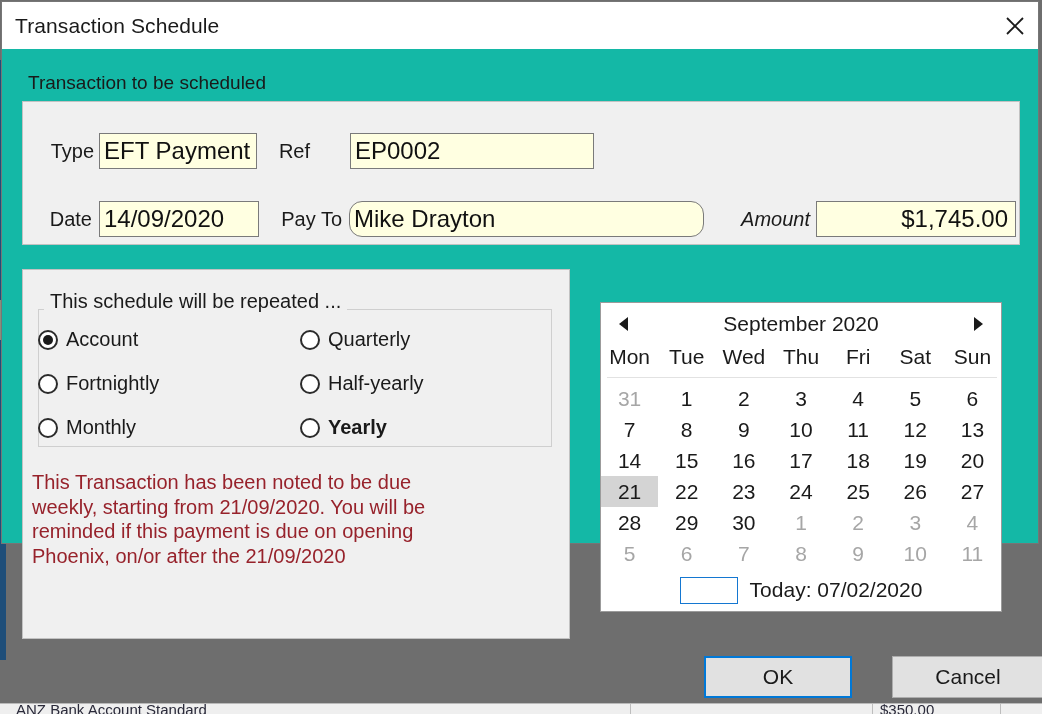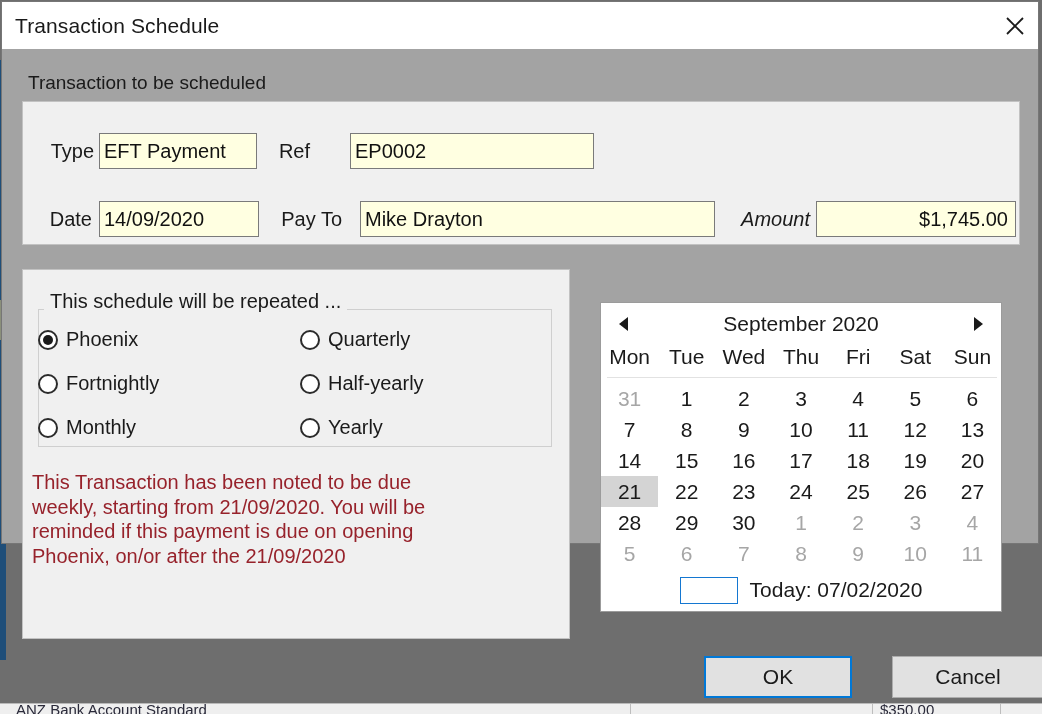--- a/index.html
+++ b/index.html
@@ -18,21 +18,21 @@
     position:absolute;left:0;top:703px;width:1042px;height:11px;
     background:#efefef;border-top:1px solid #b9b9b9;
     font-size:15px;color:#2a2a3a;overflow:hidden;white-space:nowrap;
   }
   #bg-bottom-row .cell{position:absolute;top:-3px;}
   #bg-bottom-row .sep{position:absolute;top:0;width:1px;height:11px;background:#bdbdbd;}
 
   
   #dialog{
     position:absolute;left:1px;top:1px;width:1038px;height:543px;
-    background:#a3a3a3;border:1px solid #767676;box-sizing:border-box;
+    background:#14b8a6;border:1px solid #767676;box-sizing:border-box;
   }
   #titlebar{
     position:absolute;left:0;top:0;width:100%;height:47px;background:#ffffff;
     box-sizing:border-box;
   }
   #title-text{
     position:absolute;left:13px;top:12px;font-size:21px;color:#1a1a1a;
     letter-spacing:.1px;
   }
   #close-btn{
@@ -45,21 +45,21 @@
   #sec-label{position:absolute;left:26px;top:70px;font-size:19px;color:#1a1a1a;}
 
   
   #top-box{
     position:absolute;left:20px;top:99px;width:998px;height:144px;
     border:1px solid #c2c2c2;background:#f0f0f0;box-sizing:border-box;
   }
   .fld-label{position:absolute;font-size:20px;color:#1a1a1a;text-align:right;}
   .txtfld{
     position:absolute;background:#ffffe1;border:1px solid #7a7a7a;
-    box-sizing:border-box;font-size:20px;color:#111;
+    box-sizing:border-box;font-size:24px;color:#111;
     padding:1px 4px;display:flex;align-items:center;overflow:hidden;
     white-space:nowrap;
   }
   .txtfld.right{justify-content:flex-end;padding-right:7px;}
 
   
   #repeat-panel{
     position:absolute;left:20px;top:267px;width:548px;height:370px;
     border:1px solid #c2c2c2;background:#f0f0f0;box-sizing:border-box;
   }
@@ -163,50 +163,50 @@
   <div class="fld-label" style="left:20px;top:138px;width:72px;text-align:right;">Type</div>
   <div class="txtfld" style="left:97px;top:131px;width:158px;height:36px;">EFT Payment</div>
 
   <div class="fld-label" style="left:238px;top:138px;width:70px;">Ref</div>
   <div class="txtfld" style="left:348px;top:131px;width:244px;height:36px;">EP0002</div>
 
   <div class="fld-label" style="left:18px;top:206px;width:72px;">Date</div>
   <div class="txtfld" style="left:97px;top:199px;width:160px;height:36px;">14/09/2020</div>
 
   <div class="fld-label" style="left:200px;top:206px;width:140px;">Pay To</div>
-  <div class="txtfld" style="left:358px;top:199px;width:355px;height:36px;">Mike Drayton</div>
+  <div class="txtfld" style="left:347px;top:199px;width:355px;height:36px;border-radius:13px;">Mike Drayton</div>
 
   <div class="fld-label" style="left:650px;top:206px;width:158px;font-style:italic;">Amount</div>
   <div class="txtfld right" style="left:814px;top:199px;width:200px;height:36px;">$1,745.00</div>
 
   <div id="repeat-panel"></div>
   <div id="repeat-group"></div>
   <div id="repeat-legend">This schedule will be repeated ...</div>
 
   <div class="radio-row" style="left:36px;top:326px;">
     <span class="radio-mark on"></span>
-    <span class="radio-label">Phoenix</span>
+    <span class="radio-label">Account</span>
   </div>
   <div class="radio-row" style="left:298px;top:326px;">
     <span class="radio-mark"></span>
     <span class="radio-label">Quarterly</span>
   </div>
   <div class="radio-row" style="left:36px;top:370px;">
     <span class="radio-mark"></span>
     <span class="radio-label">Fortnightly</span>
   </div>
   <div class="radio-row" style="left:298px;top:370px;">
     <span class="radio-mark"></span>
     <span class="radio-label">Half-yearly</span>
   </div>
   <div class="radio-row" style="left:36px;top:414px;">
     <span class="radio-mark"></span>
     <span class="radio-label">Monthly</span>
   </div>
-  <div class="radio-row" style="left:298px;top:414px;">
+  <div class="radio-row" style="left:298px;top:414px;font-weight:bold;">
     <span class="radio-mark"></span>
     <span class="radio-label">Yearly</span>
   </div>
 
   <div id="note">
     <div>This Transaction has been noted to be due</div>
     <div>weekly, starting from 21/09/2020. You will be</div>
     <div>reminded if this payment is due on opening</div>
     <div>Phoenix, on/or after the 21/09/2020</div>
   </div>

